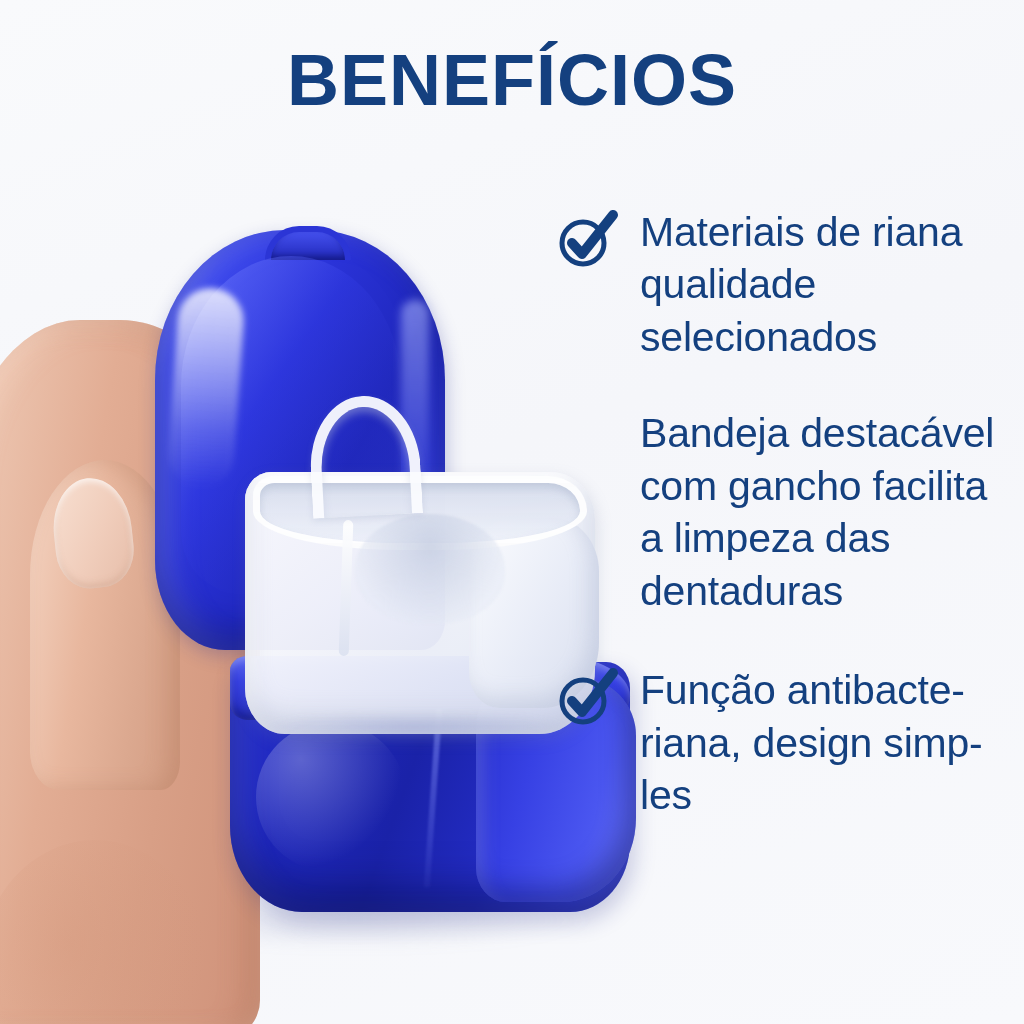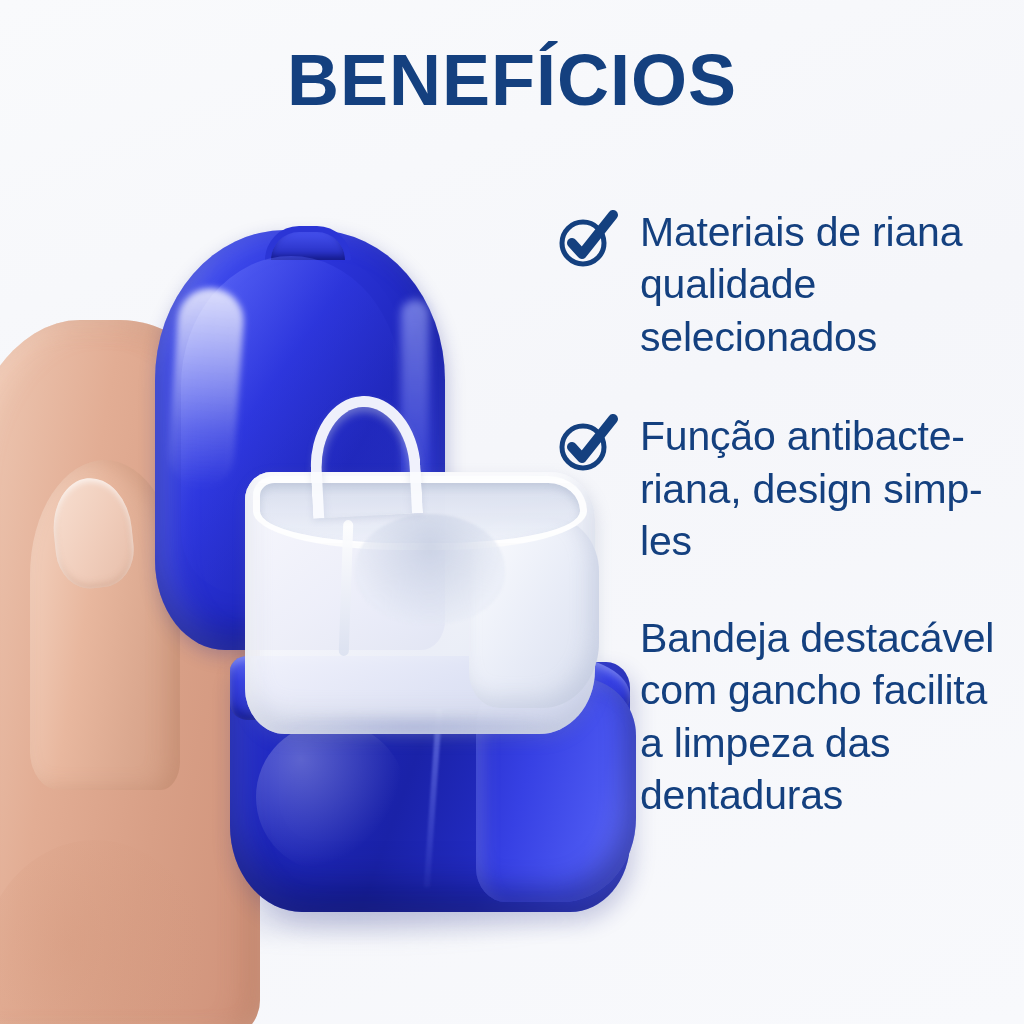--- a/index.html
+++ b/index.html
@@ -435,34 +435,34 @@
         <svg width="64" height="60" viewBox="0 0 64 60" fill="none" xmlns="http://www.w3.org/2000/svg">
           <circle cx="27" cy="33" r="21" stroke="#14407f" stroke-width="5" fill="none"></circle>
           <path d="M16 33 L26 44 L57 5" stroke="#14407f" stroke-width="10" stroke-linecap="round" stroke-linejoin="round" fill="none"></path>
         </svg>
       </span>
       <span class="benefit-text">Materiais de riana
 qualidade
 selecionados</span>
     </div>
 
+    <div class="benefit-row b3">
+      <span class="benefit-text">Bandeja destacável
+com gancho facilita
+a limpeza das
+dentaduras</span>
+    </div>
+
     <div class="benefit-row b2">
       <span class="check-icon">
         <svg width="64" height="60" viewBox="0 0 64 60" fill="none" xmlns="http://www.w3.org/2000/svg">
           <circle cx="27" cy="33" r="21" stroke="#14407f" stroke-width="5" fill="none"></circle>
           <path d="M16 33 L26 44 L57 5" stroke="#14407f" stroke-width="10" stroke-linecap="round" stroke-linejoin="round" fill="none"></path>
         </svg>
       </span>
       <span class="benefit-text">Função antibacte-
 riana, design simp-
 les</span>
     </div>
 
-    <div class="benefit-row b3">
-      <span class="benefit-text">Bandeja destacável
-com gancho facilita
-a limpeza das
-dentaduras</span>
-    </div>
-
   </div>
 
 </div>
 
 </body></html>

